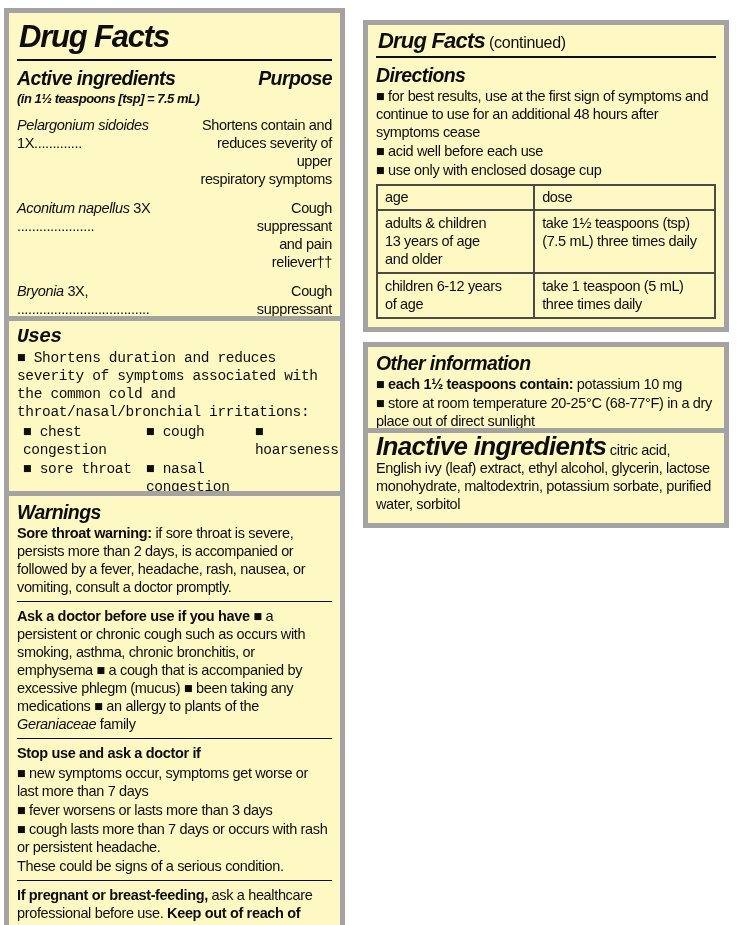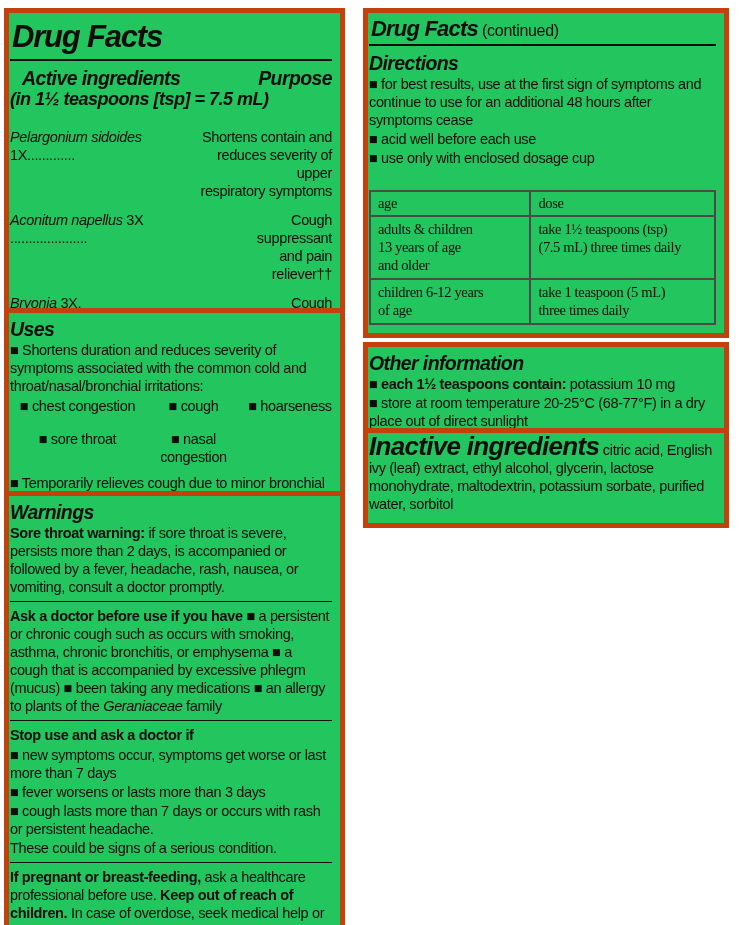--- a/index.html
+++ b/index.html
@@ -7,74 +7,74 @@
   body {
     font-family:"Liberation Sans", sans-serif;
     color:#0d0d0d;
     font-size:14.5px;
     line-height:18px;
     letter-spacing:-0.35px;
     position:relative;
   }
   .panel {
     position:absolute;
-    border:5px solid #c2410c;
-    background:#22c55e;
-    padding:4px 8px 8px 1px;
+    border:5px solid #a3a3a3;
+    background:#fef9c3;
+    padding:4px 8px 8px 8px;
   }
   .col-left  { left:4px;  width:341px; }
   .col-right { left:363px; width:366px; }
   #lbox1 { top:8px; }
-  #lbox2 { top:308px; }
+  #lbox2 { top:316px;font-family:Liberation Mono, monospace; }
   #lbox3 { top:491px; min-height:425px; }
-  #rbox1 { top:8px; }
+  #rbox1 { top:20px; }
   #rbox2 { top:342px; }
   #rbox3 { top:428px; min-height:93px; }
 
   .df-title {
     font-size:31px; line-height:36px;
     font-weight:bold; font-style:italic;
     letter-spacing:-1.2px;
     padding:2px 0 4px 2px;
   }
   .title-rule { border:none; border-top:2px solid #0d0d0d; margin:0 0 5px 0; }
   .thin-rule  { border:none; border-top:1.5px solid #0d0d0d; margin:5px 0 5px 0; }
 
   .sec-head {
     font-size:19.5px; line-height:24px;
     font-weight:bold; font-style:italic;
     letter-spacing:-0.6px;
   }
-  .hdr-row { display:flex; justify-content:space-between; align-items:flex-start;margin-left:12px; }
+  .hdr-row { display:flex; justify-content:space-between; align-items:flex-start; }
   .sub-head {
-    font-size:18px; font-weight:bold; font-style:italic;
-    letter-spacing:-0.5px; margin-bottom:20px;
+    font-size:13px; font-weight:bold; font-style:italic;
+    letter-spacing:-0.5px; margin-bottom:8px;
   }
   .ing-row { display:flex; justify-content:flex-start; margin-bottom:11px; }
   .ing-row:last-child { margin-bottom:4px; }
   .ing-left { text-align:left; }
   .ing-right { text-align:right; white-space:pre-line; }
   .it { font-style:italic; }
   .b  { font-weight:bold; }
 
   .para { margin-bottom:2px; }
   .sym-grid {
     display:grid; grid-template-columns:123px 109px auto;
-    padding-left:6px; row-gap:15px; margin:2px 0 8px 0;text-align:center;
+    padding-left:6px; row-gap:1px; margin:2px 0 8px 0;
   }
   .bullet-p { margin-bottom:1px; }
 
   .rt-title-row { padding:3px 0 4px 2px; }
   .rt-title {
     font-size:22px; font-weight:bold; font-style:italic; letter-spacing:-0.8px;
   }
   .rt-cont { font-size:16px; font-weight:normal; font-style:normal; letter-spacing:-0.3px; }
 
   table.dose {
-    border-collapse:collapse; width:100%; margin-top:23px;font-family:Liberation Serif, serif;
+    border-collapse:collapse; width:100%; margin-top:5px;
   }
   table.dose th, table.dose td {
     border:2px solid #4a4a4a;
     padding:3px 7px 4px 7px;
     vertical-align:top; text-align:left;
     font-weight:normal; white-space:pre-line;
   }
   table.dose th { padding-top:2px; padding-bottom:3px; }
 
   .inline-head {

